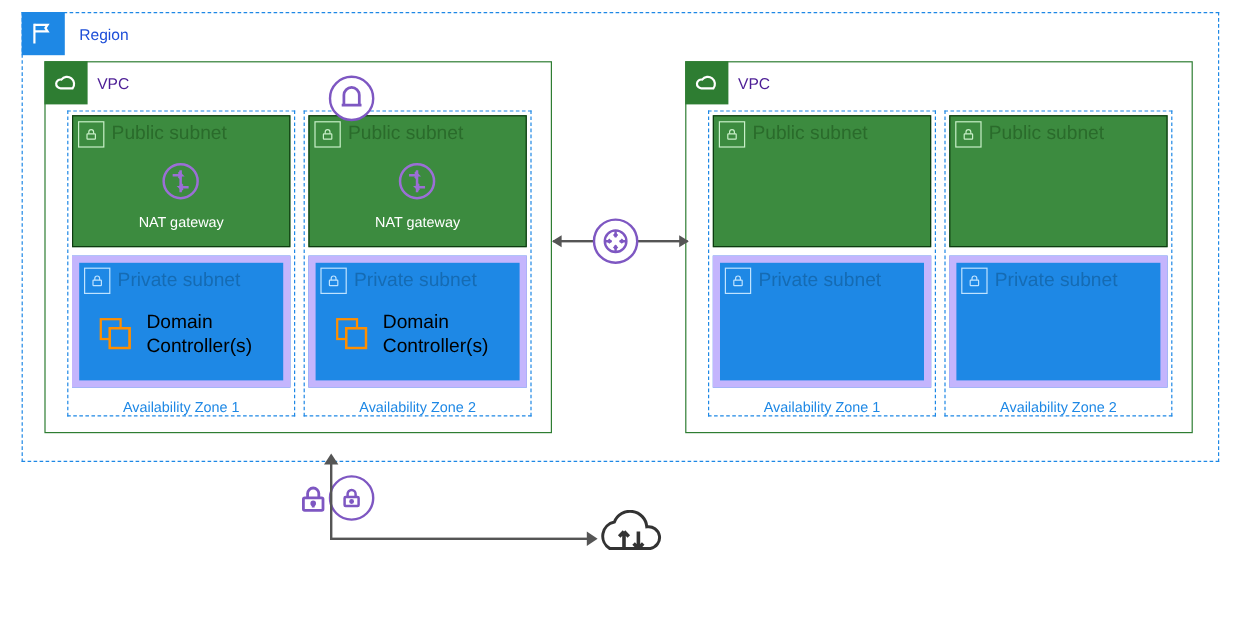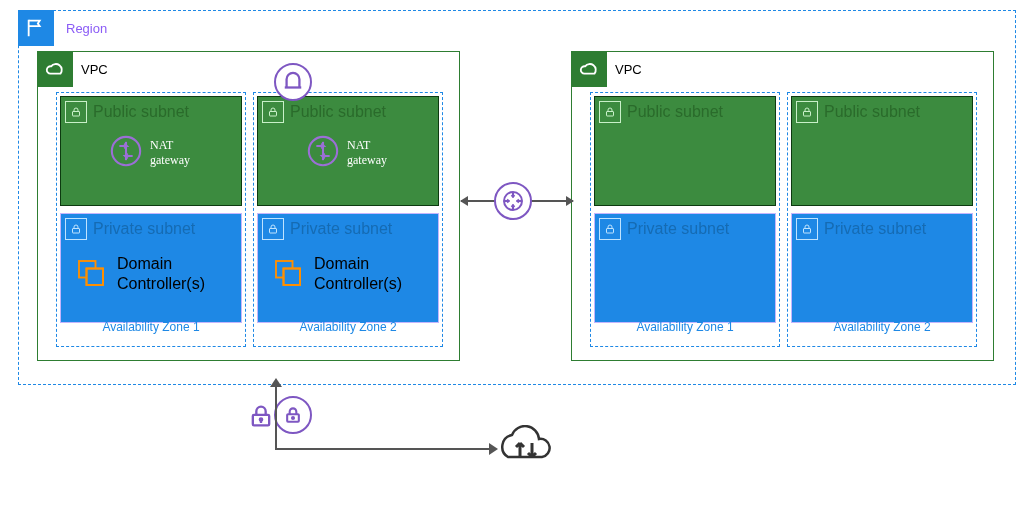--- a/index.html
+++ b/index.html
@@ -21,73 +21,73 @@
     position: absolute;
     left: -1px; top: -1px;
     display: flex; align-items: center;
     gap: 8px;
   }
   .region-icon {
     width: 36px; height: 36px;
     background: #1E88E5;
     display: flex; align-items: center; justify-content: center;
   }
-  .region-label { color: #8b5cf6; font-weight: 500; padding-left: 4px; }
+  .region-label { color: #1d4ed8; font-weight: 500; padding-left: 4px; }
   .vpc {
     position: absolute;
     border: 1.5px solid #2E7D32;
     top: 40px; height: 310px;
   }
   .vpc1 { left: 18px; width: 423px; }
   .vpc2 { left: 552px; width: 423px; }
   .vpc-tab { position: absolute; left: -1px; top: -1px; display: flex; align-items: center; }
   .vpc-icon {
     width: 36px; height: 36px;
     background: #2E7D32;
     display: flex; align-items: center; justify-content: center;
   }
-  .vpc-label { color: #000000; font-weight: 500; padding-left: 8px; }
+  .vpc-label { color: #4c1d95; font-weight: 500; padding-left: 8px; }
 
   .az {
     position: absolute;
     border: 1.5px dashed #1E88E5;
     top: 40px; width: 190px; height: 255px;
   }
   .az-a { left: 18px; }
   .az-b { left: 215px; }
   .az-label {
-    position: absolute; bottom: 12px; left: 0; right: 0;
+    position: absolute; bottom: 0; left: 0; right: 0;
     text-align: center; color: #1E88E5; font-size: 12px;
   }
 
   .subnet {
     position: absolute; left: 3px; right: 3px; height: 110px;
   }
   .subnet.public { top: 3px; background: #3C8B3F; border: 1px solid #0D3A10; }
-  .subnet.private { top: 120px; background: #1E88E5; border: 1px solid #c4b5fd; text-decoration: underline; }
+  .subnet.private { top: 120px; background: #1E88E5; border: 6px solid #c4b5fd; text-decoration: underline; }
   .subnet-lock {
     position: absolute; left: 4px; top: 4px;
     width: 22px; height: 22px;
     border: 1.5px solid #c9f0c9;
     display: flex; align-items: center; justify-content: center;
     color: #c9f0c9; font-size: 11px;
   }
   .subnet.private .subnet-lock { border-color: #bfe3ff; color: #bfe3ff; }
   .subnet-title {
     position: absolute; left: 32px; top: 6px;
     color: #2a6b2b; font-size: 16px; font-weight: 500;
   }
   .subnet.private .subnet-title { color: #156bb3; }
 
   .resource {
     position: absolute;
     display: flex; align-items: center;
     gap: 8px;
   }
-  .nat { flex-direction: row; gap: 4px; left: 50%; top: 34px; transform: translateX(-50%); font-family: Liberation Serif, serif; }
+  .nat { flex-direction: column; gap: 4px; left: 50%; top: 34px; transform: translateX(-50%); }
   .nat .icon svg { width: 40px; height: 40px; }
   .nat .label { color: #fff; font-size: 12px; }
   .dc { left: 12px; top: 40px; }
   .dc .label { color: #000; font-size: 16px; line-height: 1.25; }
 
   .badge {
     position: absolute;
     width: 38px; height: 38px;
     border-radius: 50%;
     background: #fff;

